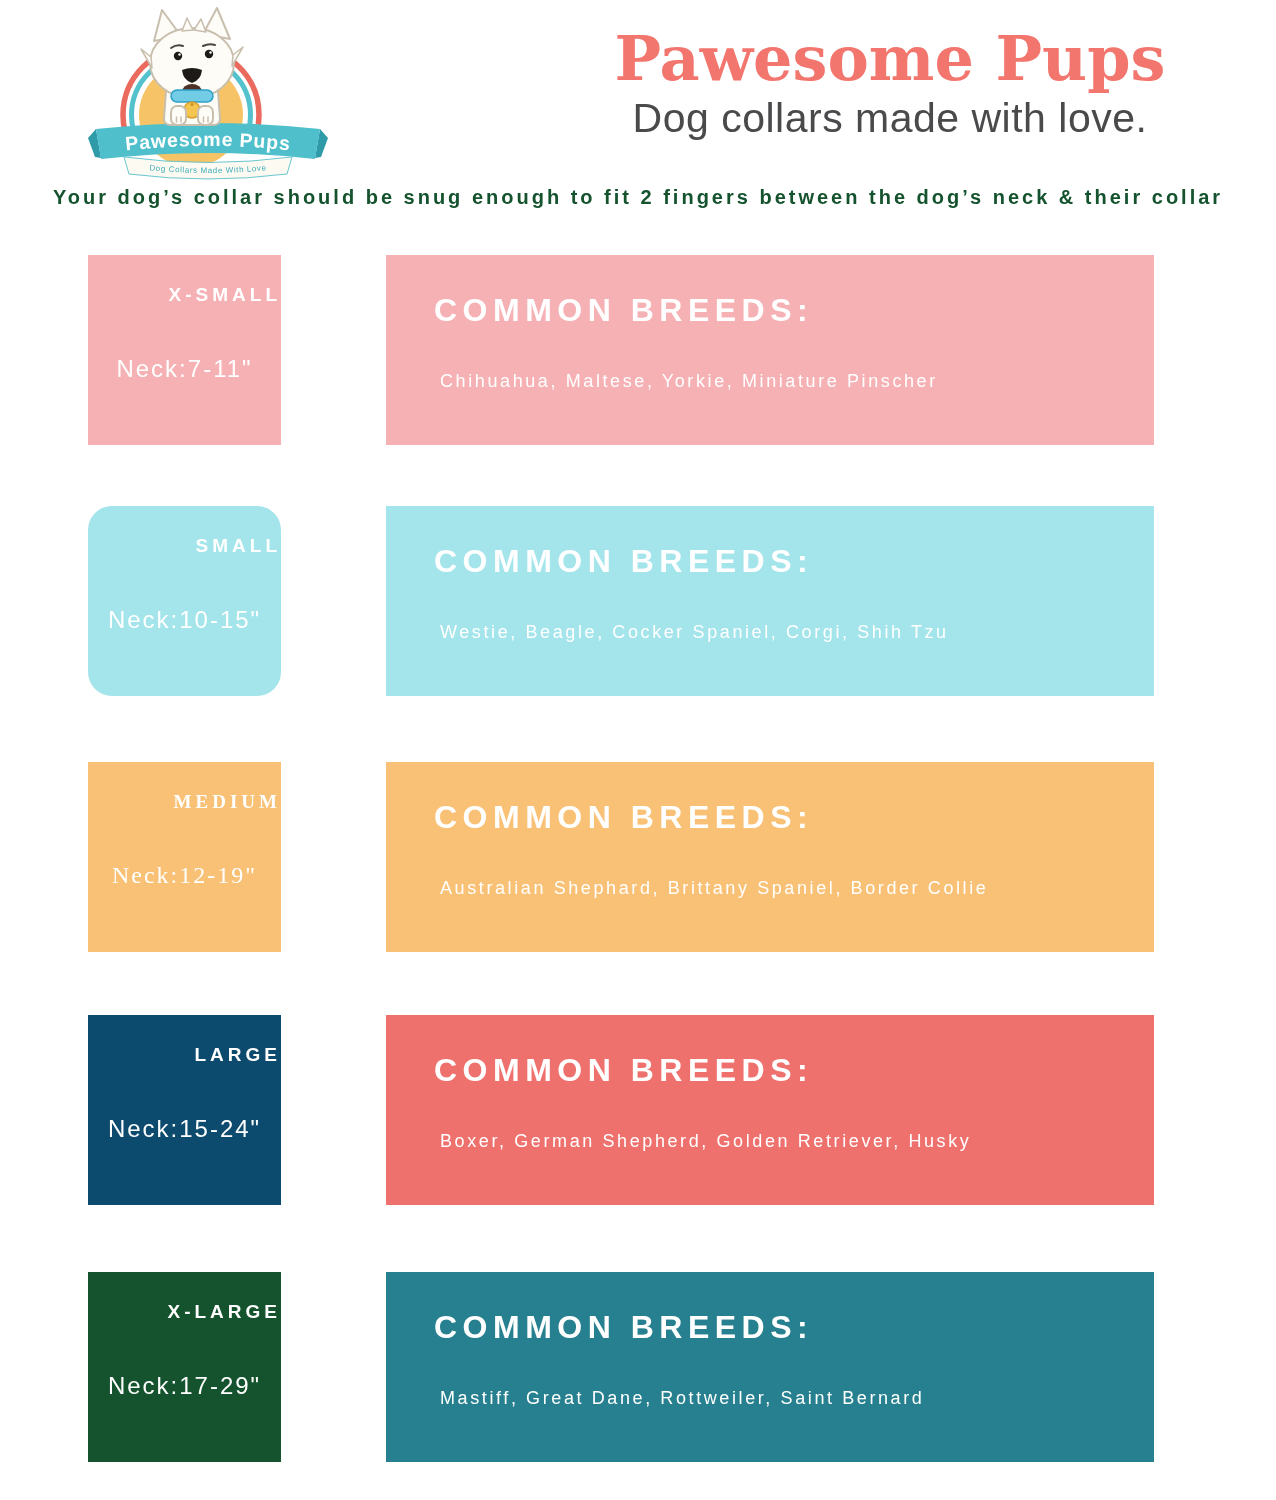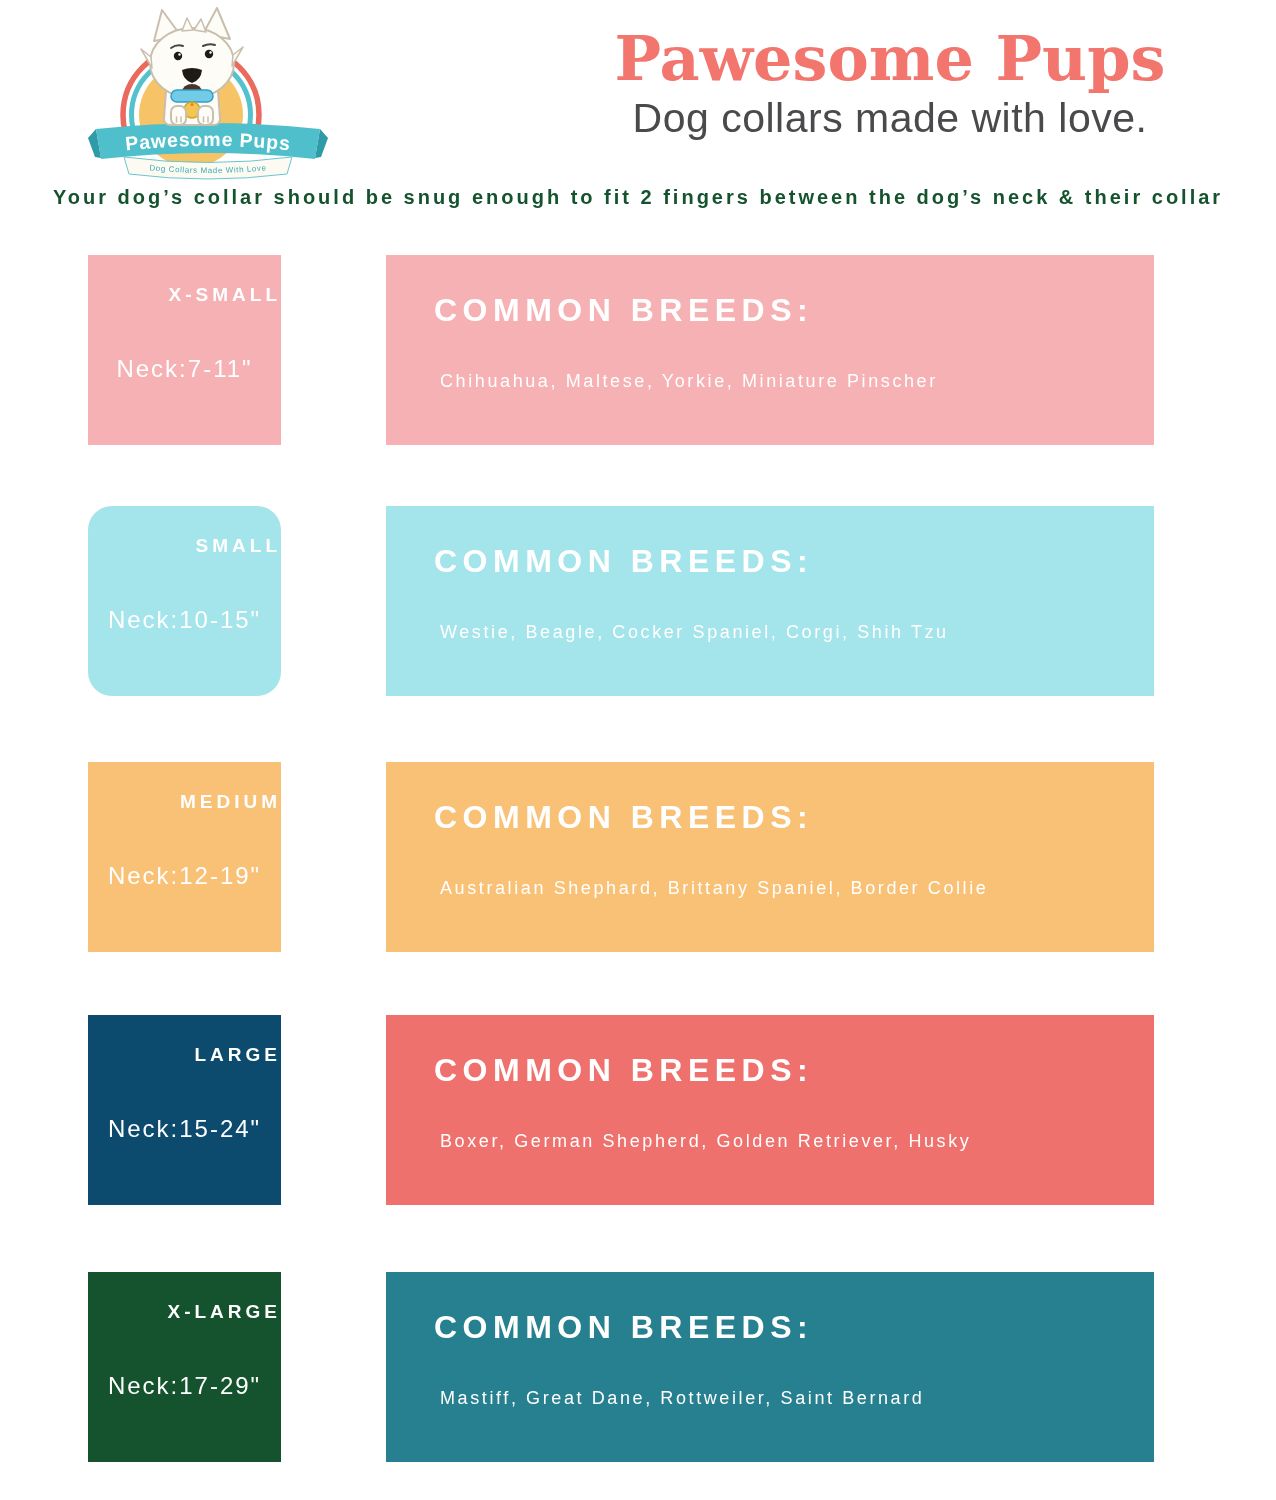--- a/index.html
+++ b/index.html
@@ -132,21 +132,21 @@
       <div class="size-title">SMALL</div>
       <div class="size-neck">Neck:10-15"</div>
     </div>
     <div class="breeds-box" style="background-color: rgb(164, 228, 235);">
       <div class="breeds-title">COMMON BREEDS:</div>
       <div class="breeds-list">Westie, Beagle, Cocker Spaniel, Corgi, Shih Tzu</div>
     </div>
   </section>
 
   <section class="row" style="top:762px">
-    <div class="size-box" style="background-color: rgb(249, 193, 117);">
+    <div class="size-box" style="background-color: rgb(249, 193, 117); font-family: Liberation Serif, serif;">
       <div class="size-title">MEDIUM</div>
       <div class="size-neck">Neck:12-19"</div>
     </div>
     <div class="breeds-box" style="background-color: rgb(249, 193, 117);">
       <div class="breeds-title">COMMON BREEDS:</div>
       <div class="breeds-list">Australian Shephard, Brittany Spaniel, Border Collie</div>
     </div>
   </section>
 
   <section class="row" style="top:1015px">

